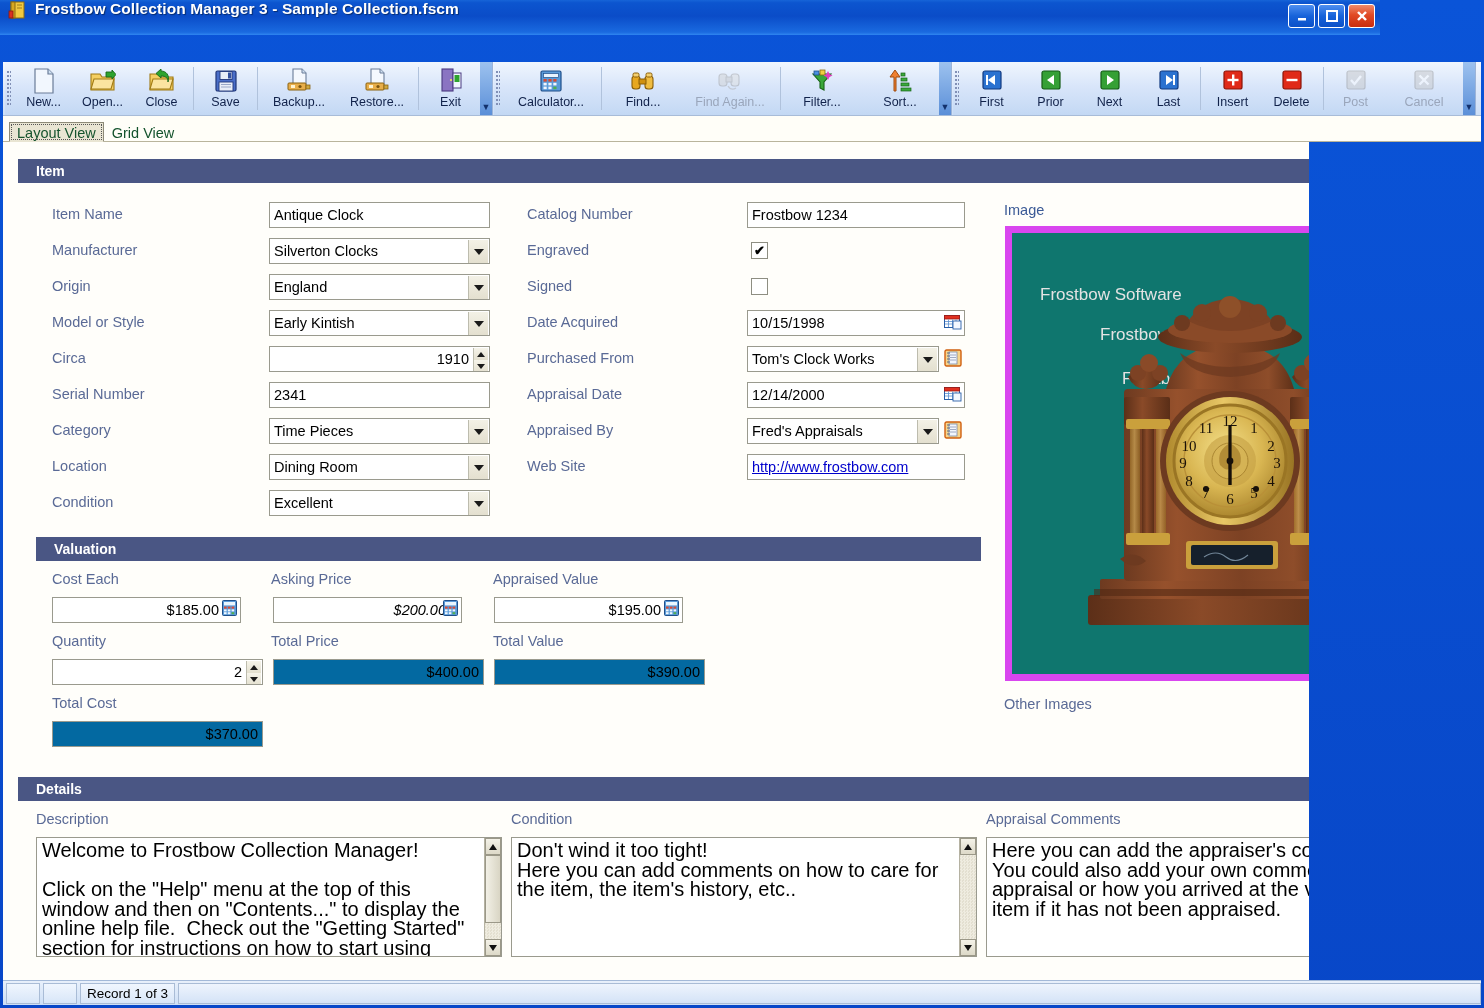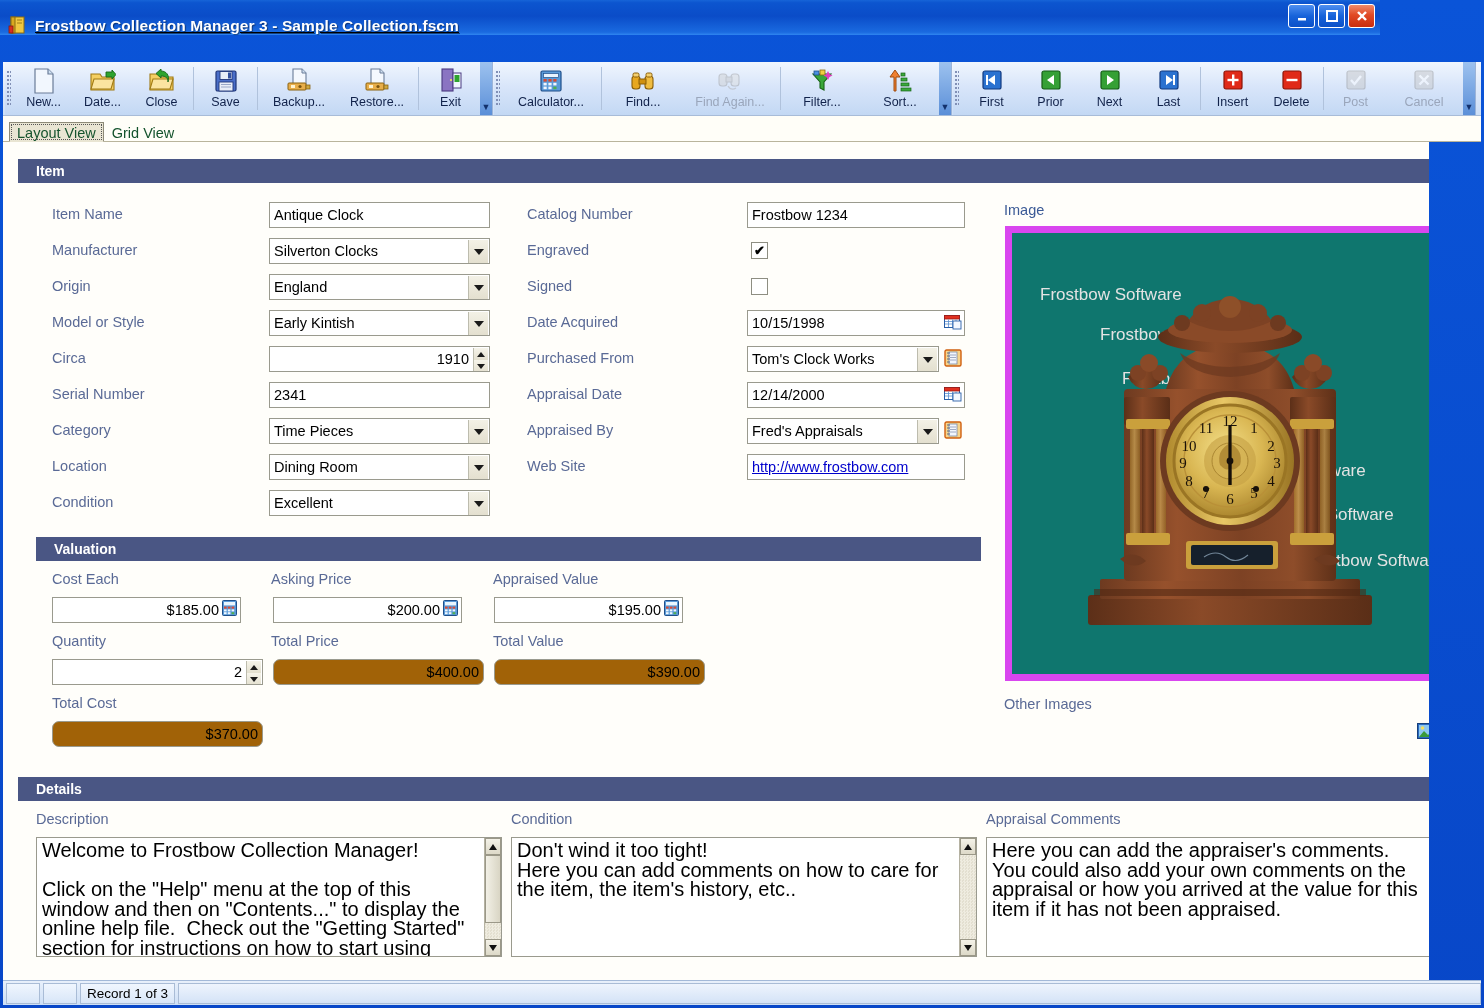--- a/index.html
+++ b/index.html
@@ -13,21 +13,21 @@
 
   
   #window {
     position: absolute; left:0; top:0; width:1484px; height:1008px;
     background: linear-gradient(to bottom, #0a54d8 0%, #0847c8 100%);
     border: 0;
   }
   #titlebar {
     position:absolute; left:0; top:0; width:1380px; height:35px;
     background: linear-gradient(to bottom, #1664d8 0%, #0c55cf 8%, #0a4cc8 46%, #1a6ae0 92%, #2f86f0 100%);
-    display:flex; align-items:flex-end;text-decoration:underline;
+    display:flex; align-items:flex-start;
   }
   #title-icon {
     width:20px; height:20px; margin-left:8px; margin-right:7px; position:relative; flex:none;
   }
   #title-text {
     color:#fff; font-size:15.5px; font-weight:bold; letter-spacing:0.1px;
     text-shadow: 1px 1px 1px rgba(0,0,0,0.45);
     white-space:nowrap;
   }
   #title-buttons { position:absolute; right:5px; top:4px; display:flex; gap:3px; }
@@ -102,40 +102,40 @@
     font-size:14.5px; color:#14532d; padding:2px 7px 0 7px; cursor:pointer;
     border:1px solid transparent; margin-bottom:-1px;
   }
   .tab.active {
     background:#e9e5d3; border:1px solid #8d8a78; border-bottom-color:#e9e5d3;
     outline:1px dotted #555; outline-offset:-3px;
   }
 
   
   #surface {
-    position:absolute; left:3px; top:142px; width:1426px; height:838px;
+    position:absolute; left:3px; top:142px; width:1306px; height:838px;
     background:#fffefa; overflow:hidden;
   }
 
   .section-head {
     position:absolute; height:24px; background:#4a5684;
     color:#fff; font-size:14px; font-weight:bold;
     display:flex; align-items:center; padding-left:18px;
   }
 
   .fld-label {
     position:absolute; font-size:14.5px; color:#5a6a96; white-space:nowrap;
   }
 
   .inp {
     position:absolute; background:#ffffff; border:1px solid #9a9a8e;
     font-size:14.5px; color:#000; display:flex; align-items:center;
     padding:0 4px; height:26px; overflow:hidden;
   }
-  .inp.readonly { background:#a16207;border-radius:7px; }
+  .inp.readonly { background:#0369a1; }
   .inp.right { justify-content:flex-end; }
   .inp .txt { white-space:nowrap; }
   .inp .link { color:#0000cc; text-decoration:underline; }
 
   .combo-arrow {
     position:absolute; right:1px; top:1px; width:20px; height:24px;
     background: linear-gradient(to bottom,#f3f1e6 0%, #e3dfce 100%);
     border-left:1px solid #bdbcae;
     display:flex; align-items:center; justify-content:center;
     cursor:pointer;
@@ -262,21 +262,21 @@
       </div>
 
       <div class="tb-btn">
         <span class="ico">
           <svg width="26" height="24" viewBox="0 0 26 24">
             <path d="M1 5 h9 l2 3 h12 v13 h-23 z" fill="#f4cf62" stroke="#a07a14" stroke-width="1.1"></path>
             <path d="M4 10 h20 l-3 10 h-20 z" fill="#fbe4a0" stroke="#a07a14" stroke-width="1.1"></path>
             <path d="M16 3 l6 0 0 -2 4 4.5 -4 4.5 0 -2 -6 0 z" fill="#2ea32e" stroke="#176617" stroke-width="0.9"></path>
           </svg>
         </span>
-        <span class="lbl">Date...</span>
+        <span class="lbl">Open...</span>
       </div>
 
       <div class="tb-btn">
         <span class="ico">
           <svg width="26" height="24" viewBox="0 0 26 24">
             <path d="M1 5 h9 l2 3 h12 v13 h-23 z" fill="#f4cf62" stroke="#a07a14" stroke-width="1.1"></path>
             <path d="M4 10 h20 l-3 10 h-20 z" fill="#fbe4a0" stroke="#a07a14" stroke-width="1.1"></path>
             <path d="M12 2 l0 -2 -5 4.5 5 4.5 0 -2 c5 0 7 2 7 6 2 -7 -2 -11 -7 -11 z" fill="#2ea32e" stroke="#176617" stroke-width="0.9"></path>
           </svg>
         </span>
@@ -841,21 +841,21 @@
             <rect x="2" y="9.4" width="2.6" height="2"></rect>
             <rect x="5.8" y="9.4" width="2.6" height="2"></rect>
             <rect x="9.6" y="9.4" width="2.6" height="2"></rect>
         <rect x="2" y="12.2" width="2.6" height="2"></rect>
             <rect x="5.8" y="12.2" width="2.6" height="2"></rect>
           </g>
         <rect x="9.6" y="12.2" width="2.6" height="2" fill="#50b050"></rect>
       </svg>
     </span>
 
-    <div class="inp right" style="left:270px; top:455px; width:189px; padding-right:21px;">
+    <div class="inp right" style="left:270px; top:455px; width:189px; padding-right:15px;font-style:italic;">
       <span class="txt">$200.00</span>
     </div>
     <span class="side-icon" style="left:440px; top:458px; width:15px; height:16px;">
       <svg width="15" height="16" viewBox="0 0 15 16">
         <rect x="0.5" y="0.5" width="14" height="15" rx="1" fill="#5a9ad8" stroke="#1f4f8a" stroke-width="1"></rect>
         <rect x="2" y="2" width="11" height="3.4" fill="#eaf6ff"></rect>
         <g fill="#e04a30">
             <rect x="2" y="6.6" width="2.6" height="2"></rect>
             <rect x="5.8" y="6.6" width="2.6" height="2"></rect>
             <rect x="9.6" y="6.6" width="2.6" height="2"></rect>

